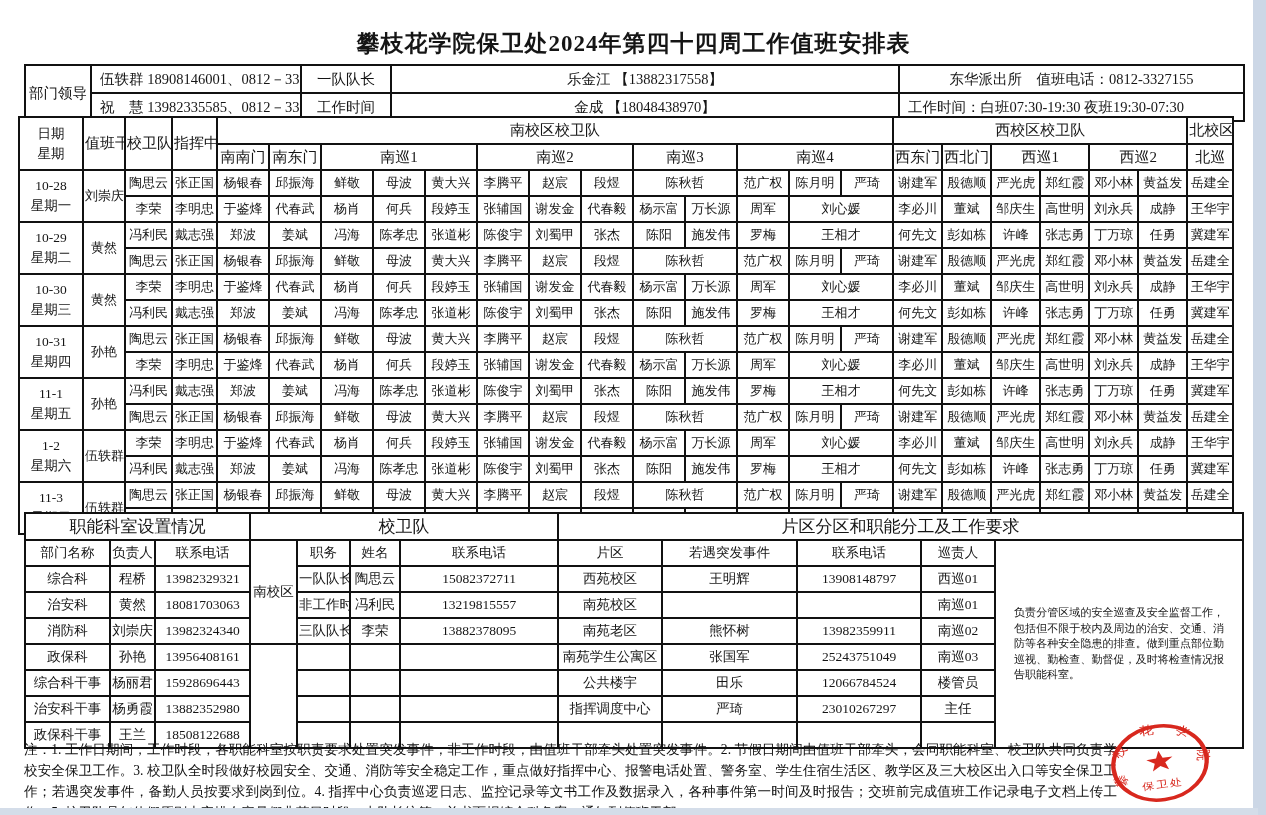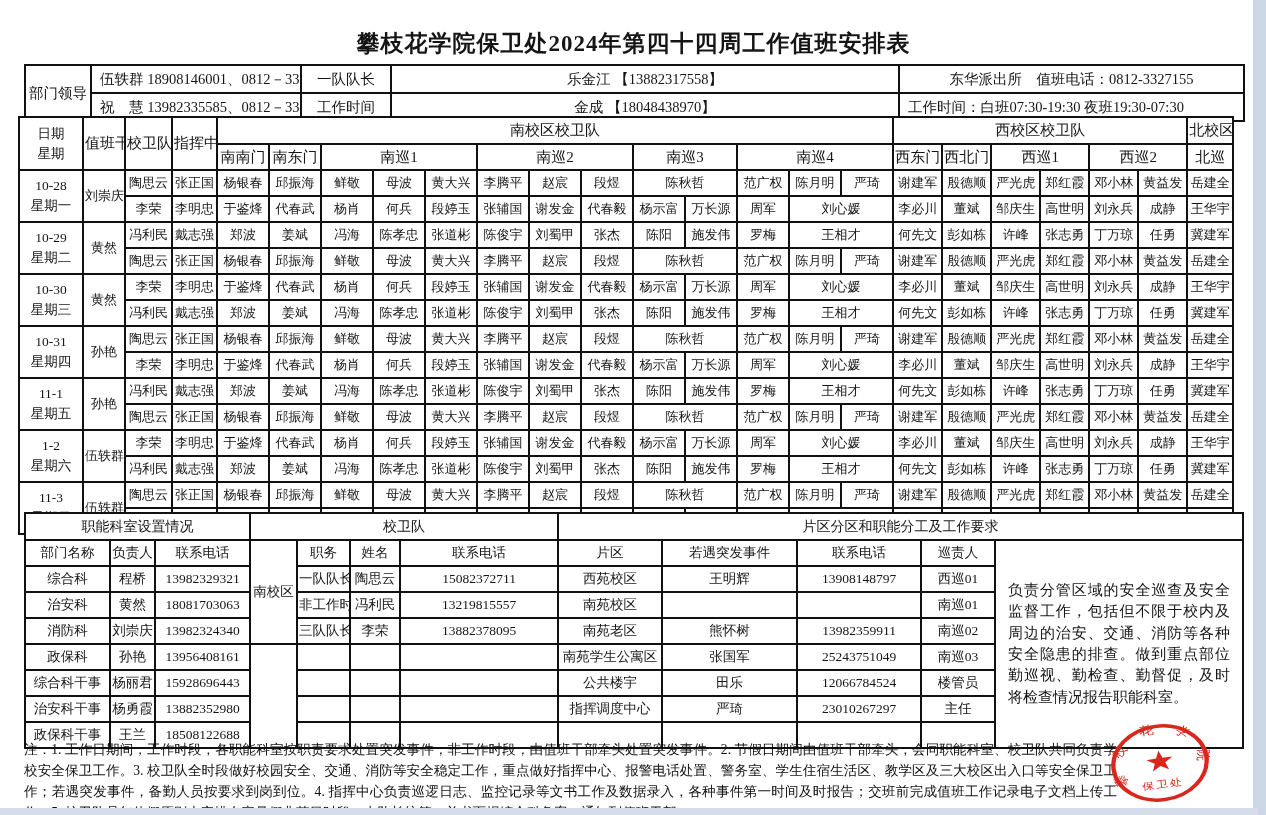--- a/index.html
+++ b/index.html
@@ -20,24 +20,24 @@
      padding:0 1px;overflow:hidden;white-space:nowrap;line-height:1.25;}
   #top-table{position:absolute;left:24px;top:64px;width:1219px;}
   #top-table td{height:26px;font-size:14.5px;}
   #top-table td.left{text-align:left;padding-left:8px;}
   #schedule-table{position:absolute;left:18px;top:116px;width:1049px;}
   #schedule-table td{height:24px;}
   #schedule-table td.hd{font-size:15px;}
   #schedule-table td.dt{font-size:13.5px;line-height:1.45;}
   #bottom-table{position:absolute;left:24px;top:512px;width:1219px;}
   #bottom-table td{height:24px;font-size:13.5px;}
-  #bottom-table td.sec{height:25px;font-size:14px;}
+  #bottom-table td.sec{height:25px;font-size:17px;}
   #bottom-table td.duty{
-    font-size:15px;white-space:normal;text-align:justify;line-height:1.42;
-    padding:6px 12px;vertical-align:middle;
+    font-size:11px;white-space:normal;text-align:justify;line-height:1.42;
+    padding:6px 18px;vertical-align:middle;
   }
   .notes{
     position:absolute;left:24px;top:740px;width:1093px;
     font-size:13.6px;line-height:1.54;text-align:justify;color:#101010;
   }
   .seal{position:absolute;left:1108px;top:722px;width:104px;height:82px;transform:rotate(-8deg);}
 </style>
 </head>
 <body>
 

